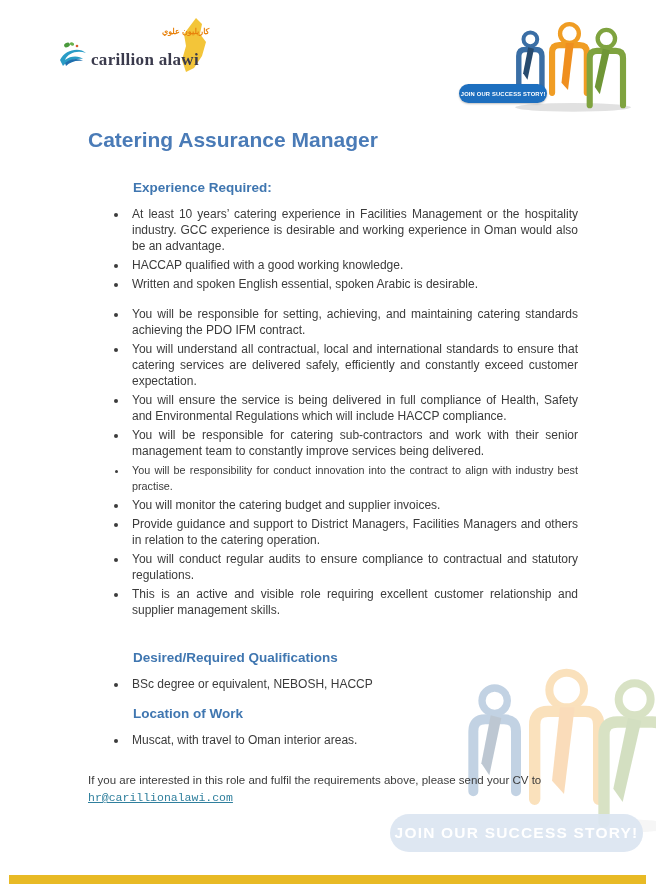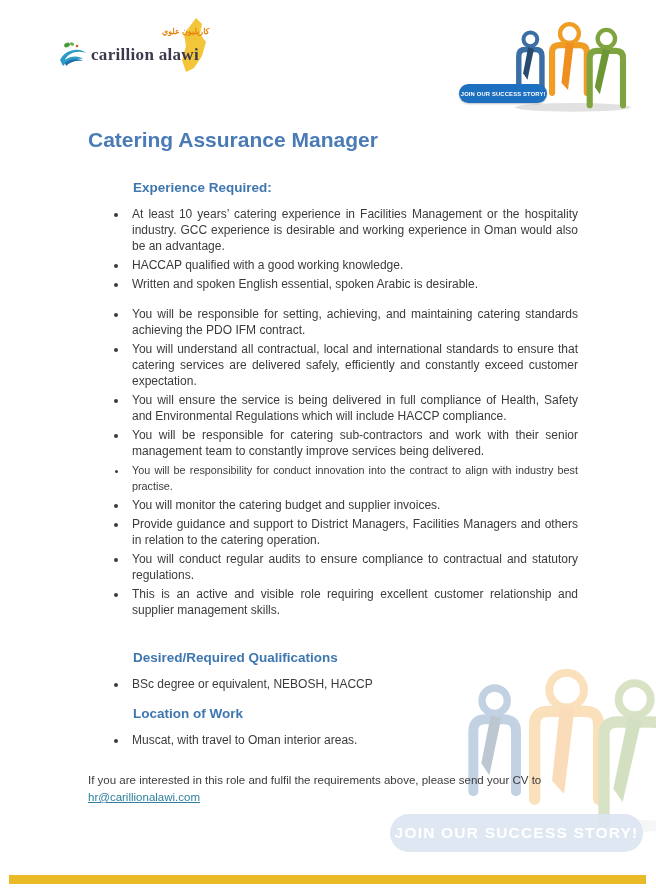--- a/index.html
+++ b/index.html
@@ -8,21 +8,21 @@
 
   .page {
     position:relative; width:656px; height:889px; margin:0 auto;
     background:#ffffff; overflow:hidden;
     box-shadow:0 0 4px rgba(0,0,0,.15);
   }
 
   
   .logo { position:absolute; left:58px; top:20px; width:180px; height:58px; }
   .logo-blob { position:absolute; left:118px; top:-4px; z-index:0; }
-  .logo-row { position:absolute; left:0; top:20px; display:flex; align-items:center; z-index:1; }
+  .logo-row { position:absolute; left:0; top:20px; display:flex; align-items:flex-end; z-index:1; }
   .logo-swoosh { margin-right:3px; }
   .brand-text { font-family:"Liberation Serif", serif; font-size:17px; font-weight:bold;
                 color:#3a3a4c; letter-spacing:.3px; }
   .logo-arabic { position:absolute; left:98px; top:6px; z-index:2; color:#e8820c;
                  font-size:10px; font-weight:bold; transform:scale(.8); white-space:nowrap; }
 
   
   .people-top { position:absolute; left:492px; top:16px; width:152px; height:98px; }
   .pill-top {
     position:absolute; left:459px; top:84px; width:88px; height:19px; z-index:3;
@@ -37,21 +37,21 @@
   .doc-title { font-size:21px; font-weight:bold; color:#4a7bb7; margin-bottom:28px; }
   .sec-heading { font-size:13.5px; font-weight:bold; color:#3f76b0; margin:14px 0 11px 0;padding-left:45px; }
   .sec-heading.gap-lg { margin-top:32px; }
   ul.bullets { margin:0 0 14px 0; padding-left:40px; }
   ul.bullets li {
     font-size:12px; line-height:16px; color:#3b3b3b;
     text-align:justify; margin-bottom:3px; padding-left:4px;
   }
   ul.bullets li.small { font-size:10.8px; }
   .closing { margin-top:24px; font-size:11.5px; line-height:17px; color:#3b3b3b; text-align:justify; }
-  .email-link { color:#2f7f9d; text-decoration:underline; cursor:pointer; }
+  .email-link { color:#2f7f9d; text-decoration:underline; cursor:pointer;font-family:Liberation Mono, monospace; }
 
   
   .people-bottom { position:absolute; left:424px; top:658px; width:280px; height:180px;
                    opacity:.30; z-index:0; }
   .pill-bottom {
     position:absolute; left:390px; top:814px; width:253px; height:38px; z-index:2;
     background:rgba(219,229,241,.92); border-radius:19px;
     display:flex; align-items:center; justify-content:center;
   }
   .pill-bottom span { color:#ffffff; font-weight:bold; font-size:15.5px; letter-spacing:1.2px;

